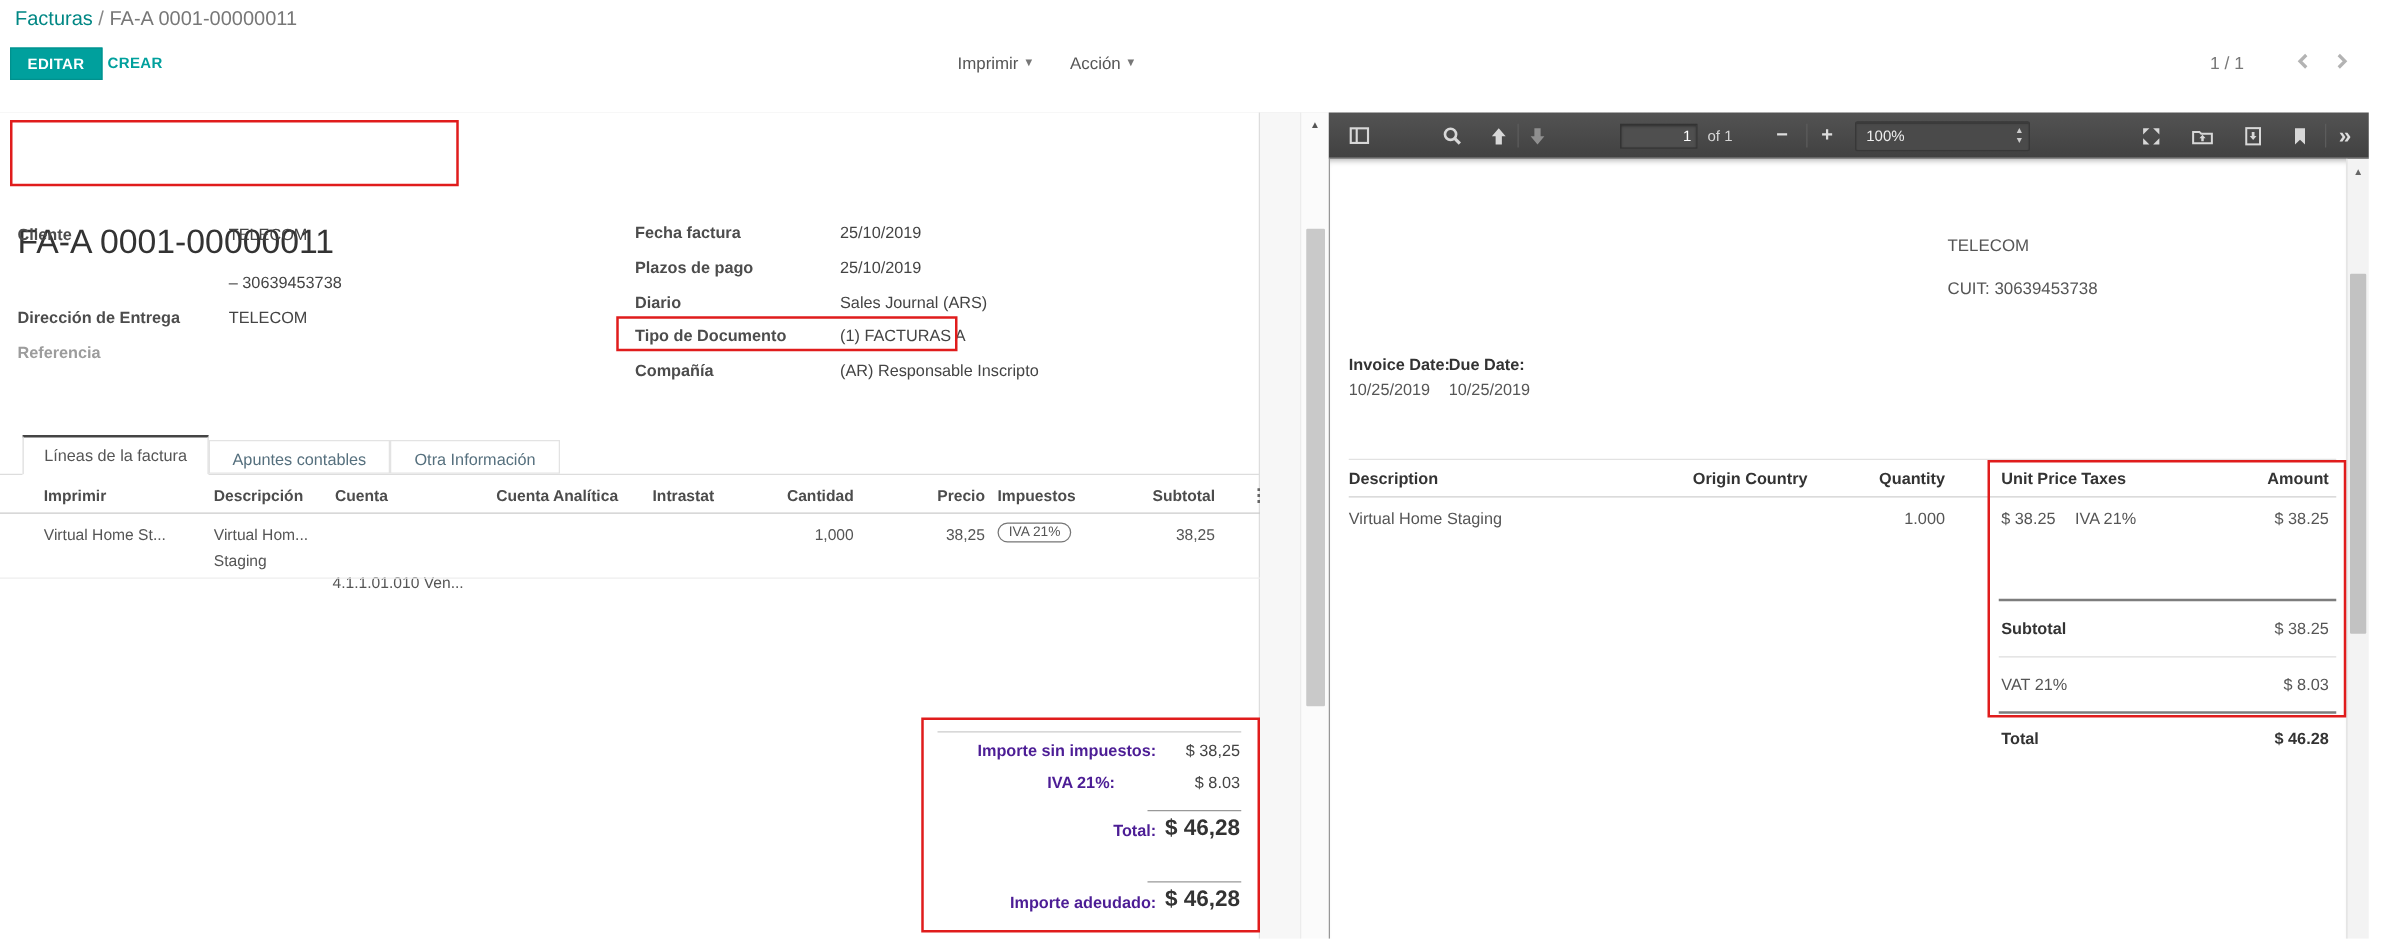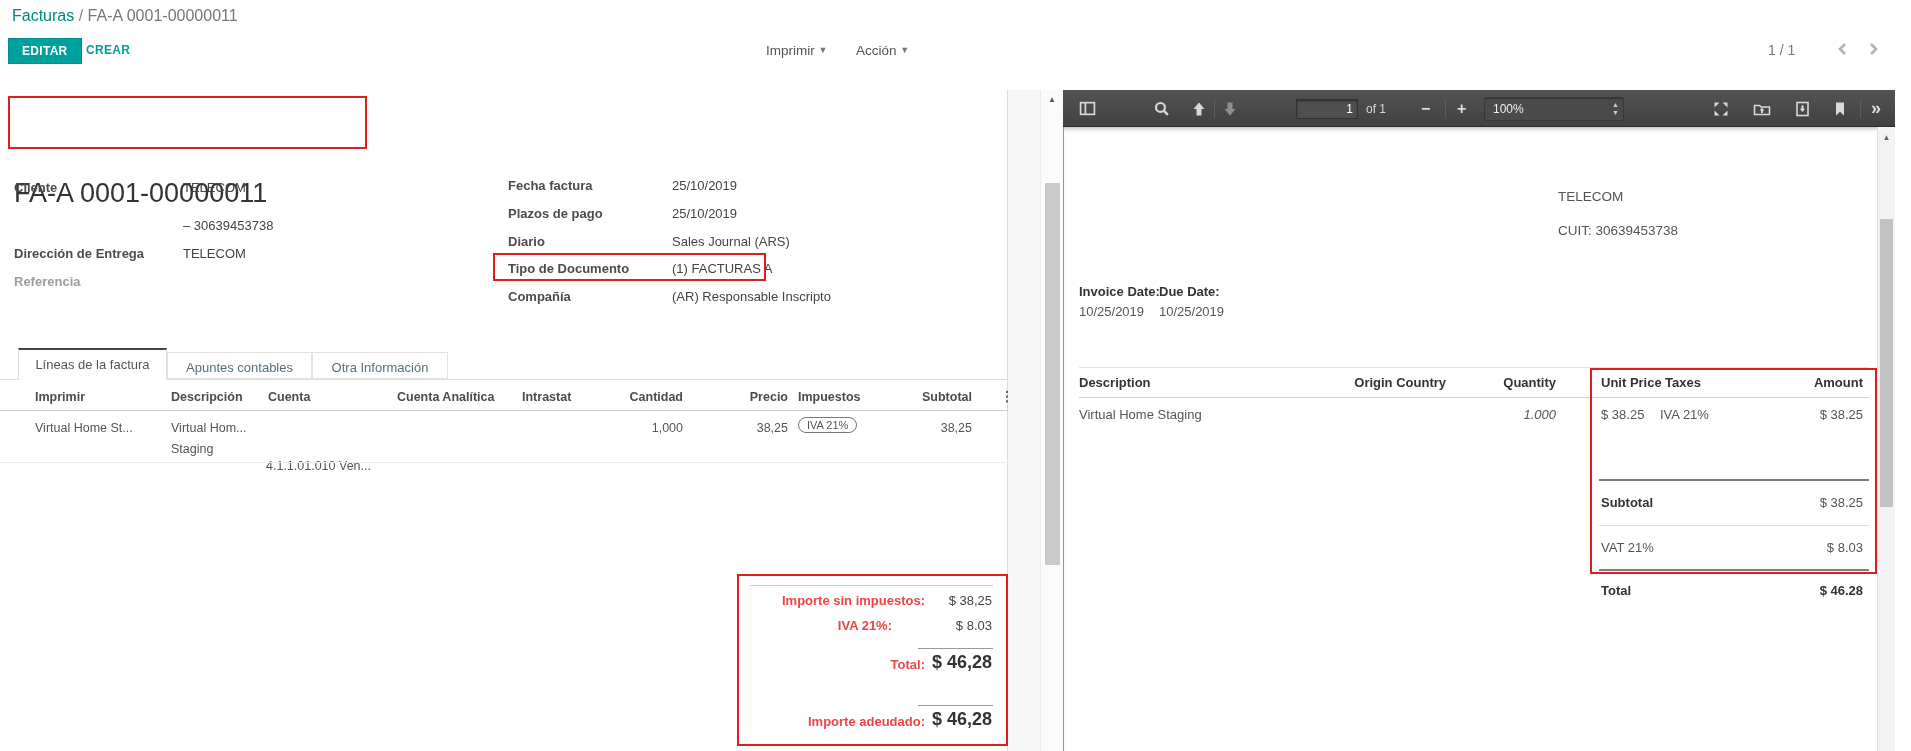--- a/index.html
+++ b/index.html
@@ -30,21 +30,21 @@
   .tab{position:absolute;box-sizing:border-box;background:#fff;text-align:center;font-size:13px;cursor:pointer;}
   .tab.active{border:1px solid #ddd;border-top:2px solid #444;border-bottom:1px solid #fff;color:#555;font-weight:normal;z-index:5;}
   .tab.inactive{border:1px solid #e3e3e3;color:#56707e;}
   .tab span{display:inline-block;padding-top:7px;}
   .badge-pill{
     display:inline-block;border:1px solid #767676;border-radius:10px;
     padding:1px 8px;font-size:11px;color:#555;background:#fff;
   }
   .dots{color:#666;font-weight:bold;font-size:14px;cursor:pointer;}
   
-  .tot-label{font-weight:bold;color:#ef4444;font-size:13px;text-align:right;}
+  .tot-label{font-weight:bold;color:#4c1d95;font-size:13px;text-align:right;}
   .tot-val{font-size:13px;color:#444;text-align:right;}
   .tot-big{font-size:18px;font-weight:bold;color:#333;text-align:right;}
   
   .sb-track{background:#fbfbfb;border-left:1px solid #ececec;box-sizing:border-box;}
   .sb-thumb{position:absolute;background:#c9c9c9;border-radius:1px;}
   .sb-arrow{position:absolute;font-size:8px;color:#555;width:100%;text-align:center;}
   
   .pdf-toolbar{
     position:absolute;left:0;top:0;width:100%;height:37px;
     background:linear-gradient(#535353,#414141);
@@ -268,21 +268,21 @@
     <div class="pdf-line" style="left:15px;top:240px;width:790px;border-top:1px solid #e2e2e2;"></div>
     <div class="abs pdf-bold" style="left:15px;top:248px;font-size:13px;">Description</div>
     <div class="abs pdf-bold tr" style="left:282px;top:248px;width:100px;font-size:13px;">Origin Country</div>
     <div class="abs pdf-bold tr" style="left:392px;top:248px;width:100px;font-size:13px;">Quantity</div>
     <div class="abs pdf-bold" style="left:537px;top:248px;font-size:13px;">Unit Price</div>
     <div class="abs pdf-bold" style="left:601px;top:248px;font-size:13px;">Taxes</div>
     <div class="abs pdf-bold tr" style="left:699px;top:248px;width:100px;font-size:13px;">Amount</div>
     <div class="pdf-line" style="left:15px;top:270px;width:790px;border-top:1px solid #cfcfcf;"></div>
 
     <div class="abs pdf-txt" style="left:15px;top:280px;">Virtual Home Staging</div>
-    <div class="abs pdf-txt tr" style="left:392px;top:280px;width:100px;font-style:italic;">1.000</div>
+    <div class="abs pdf-txt tr" style="left:392px;top:280px;width:100px;">1.000</div>
     <div class="abs pdf-txt" style="left:537px;top:280px;">$ 38.25</div>
     <div class="abs pdf-txt" style="left:596px;top:280px;">IVA 21%</div>
     <div class="abs pdf-txt tr" style="left:699px;top:280px;width:100px;">$ 38.25</div>
 
     <div class="pdf-line" style="left:535px;top:352px;width:270px;border-top:2px solid #7d7d7d;"></div>
     <div class="abs pdf-bold" style="left:537px;top:368px;font-size:13px;">Subtotal</div>
     <div class="abs pdf-txt tr" style="left:699px;top:368px;width:100px;">$ 38.25</div>
     <div class="pdf-line" style="left:535px;top:398px;width:270px;border-top:1px solid #ddd;"></div>
     <div class="abs pdf-txt" style="left:537px;top:413px;">VAT 21%</div>
     <div class="abs pdf-txt tr" style="left:699px;top:413px;width:100px;">$ 8.03</div>

